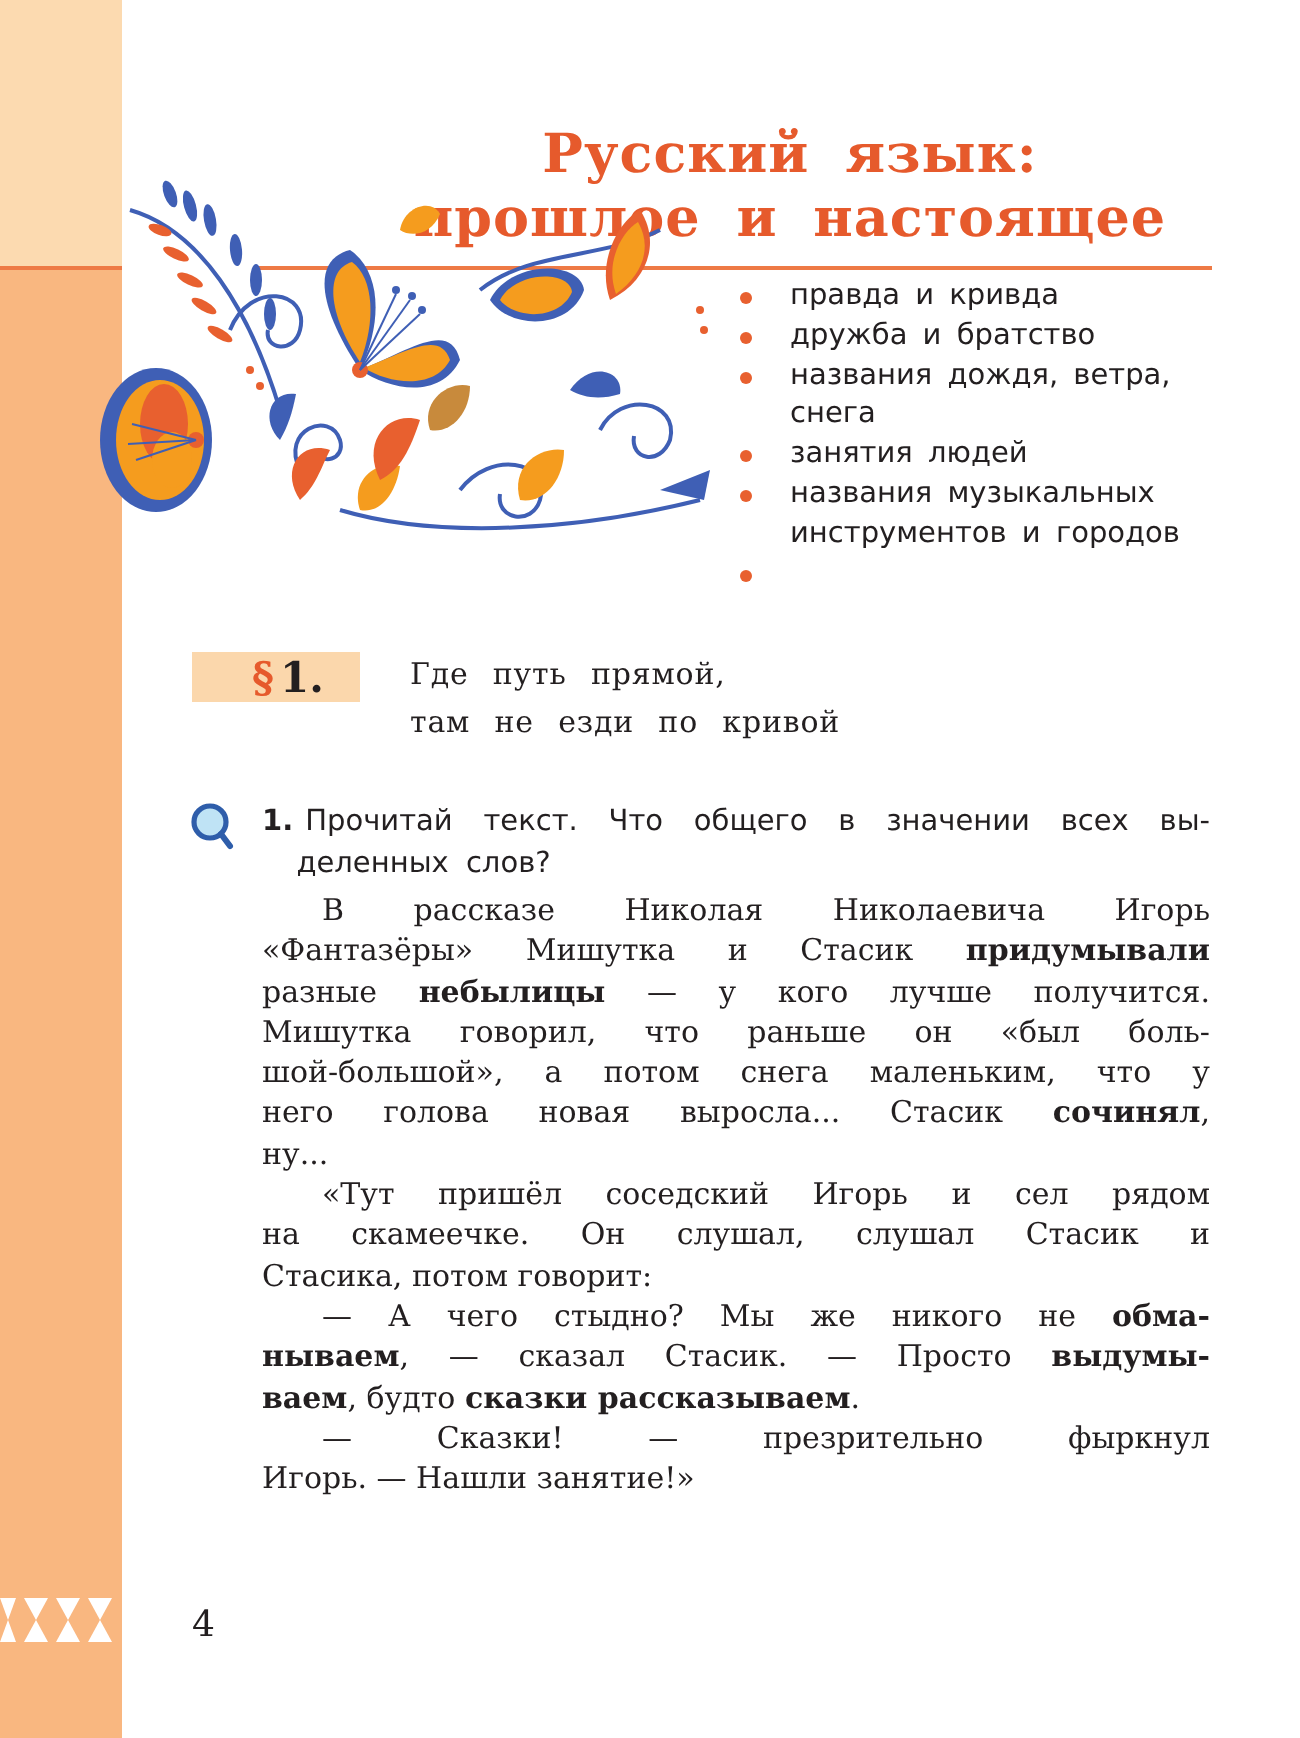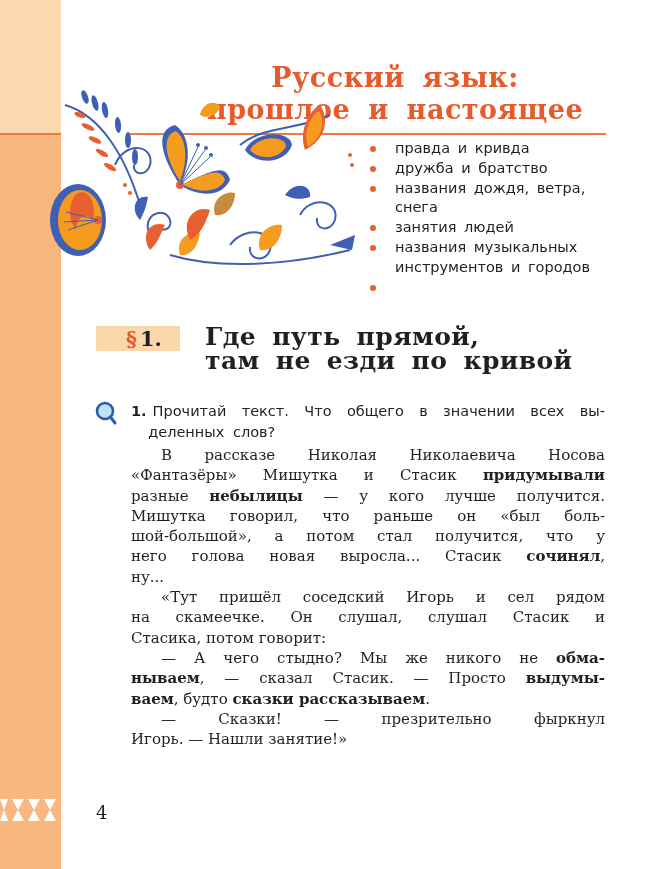--- a/index.html
+++ b/index.html
@@ -16,22 +16,22 @@
   .title-rule { position:absolute; left:128px; top:133px; width:478px; height:1.5px; background:#EE7A45; }
   .ornament { position:absolute; left:30px; top:85px; width:340px; height:185px; }
   .topics { position:absolute; left:370px; top:139px; margin:0; padding:0; list-style:none;
             font-family:"DejaVu Sans", sans-serif; font-size:14.5px; line-height:19.8px; color:#231f20; }
   .topics li { position:relative; padding-left:25px; word-spacing:3px; }
   .topics li .dot { position:absolute; left:0; top:7px; width:6px; height:6px; border-radius:50%; background:#E8602F; }
   .topics li .cont { display:block; }
   .sec-badge { position:absolute; left:96px; top:326px; width:84px; height:25px; background:#FBD7AC; }
   .sec-badge .sym { position:absolute; left:30px; top:0; font-size:21px; line-height:25px; color:#E65A2C; font-weight:bold; font-family:"DejaVu Serif", serif; }
   .sec-badge .num { position:absolute; left:44px; top:0; font-size:21px; line-height:25px; color:#231f20; font-weight:bold; font-family:"DejaVu Serif", serif; }
-  .sec-title { position:absolute; left:205px; top:325px; font-family:"DejaVu Serif", serif; font-weight:bold;
-               font-size:25px; line-height:24px; color:#231f20; word-spacing:7px; letter-spacing:0.4px; }
+  .sec-title { position:absolute; left:205px; top:325px; font-family:"DejaVu Serif", serif; font-weight:normal;
+               font-size:15px; line-height:24px; color:#231f20; word-spacing:7px; letter-spacing:0.4px; }
   .sec-title span { display:block; }
   .q-icon { position:absolute; left:95px; top:401px; width:22px; height:24px; }
   .question { position:absolute; left:131px; top:401px; width:474px; font-family:"DejaVu Sans", sans-serif;
               font-size:14.5px; line-height:21px; color:#231f20; text-align:justify; word-spacing:4px; }
   .question .qnum { font-weight:bold; margin-right:6px; }
   .body-text { position:absolute; left:131px; top:445px; width:474px; font-family:"DejaVu Serif", serif;
                font-size:15px; line-height:20.3px; color:#231f20; }
   .body-text .ln { display:block; white-space:nowrap; text-align:justify; text-align-last:justify; height:20.3px; }
   .body-text .ln.last { text-align-last:left; }
   .body-text .ind { padding-left:30px; }
@@ -166,25 +166,25 @@
 
 <svg class="q-icon" viewBox="0 0 22 24">
   <circle cx="10" cy="10" r="8" fill="#BFE3F5" stroke="#2E5DAA" stroke-width="2.6"></circle>
   <line x1="15.5" y1="16" x2="20" y2="22" stroke="#2E5DAA" stroke-width="3" stroke-linecap="round"></line>
 </svg>
 <div class="question">
   <span class="qnum">1.</span><span>Прочитай текст. Что общего в значении всех вы-&nbsp;&nbsp;деленных слов?</span>
 </div>
 
 <div class="body-text" id="body-text">
-    <span class="ln ind"><span>В рассказе Николая Николаевича Носова</span></span>
+    <span class="ln ind"><span>В рассказе Николая Николаевича Игорь</span></span>
     <span class="ln"><span>«Фантазёры» Мишутка и Стасик </span><b>придумывали</b></span>
     <span class="ln"><span>разные </span><b>небылицы</b><span> — у кого лучше получится.</span></span>
     <span class="ln"><span>Мишутка говорил, что раньше он «был боль-</span></span>
-    <span class="ln"><span>шой-большой», а потом стал получится, что у</span></span>
+    <span class="ln"><span>шой-большой», а потом снега маленьким, что у</span></span>
     <span class="ln"><span>него голова новая выросла... Стасик </span><b>сочинял</b><span>,</span></span>
     <span class="ln last"><span>ну...</span></span>
     <span class="ln ind"><span>«Тут пришёл соседский Игорь и сел рядом</span></span>
     <span class="ln"><span>на скамеечке. Он слушал, слушал Стасик и</span></span>
     <span class="ln last"><span>Стасика, потом говорит:</span></span>
     <span class="ln ind"><span>— А чего стыдно? Мы же никого не </span><b>обма-</b></span>
     <span class="ln"><b>нываем</b><span>, — сказал Стасик. — Просто </span><b>выдумы-</b></span>
     <span class="ln last"><b>ваем</b><span>, будто </span><b>сказки рассказываем</b><span>.</span></span>
     <span class="ln ind"><span>— Сказки! — презрительно фыркнул</span></span>
     <span class="ln last"><span>Игорь. — Нашли занятие!»</span></span>

